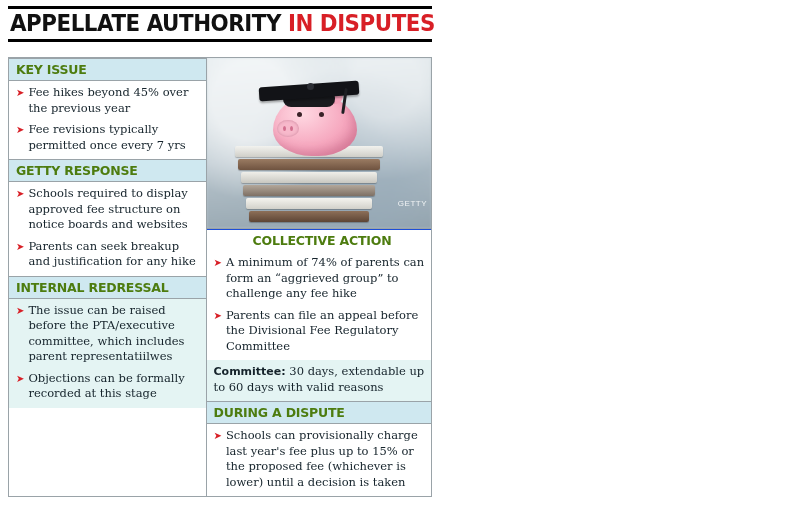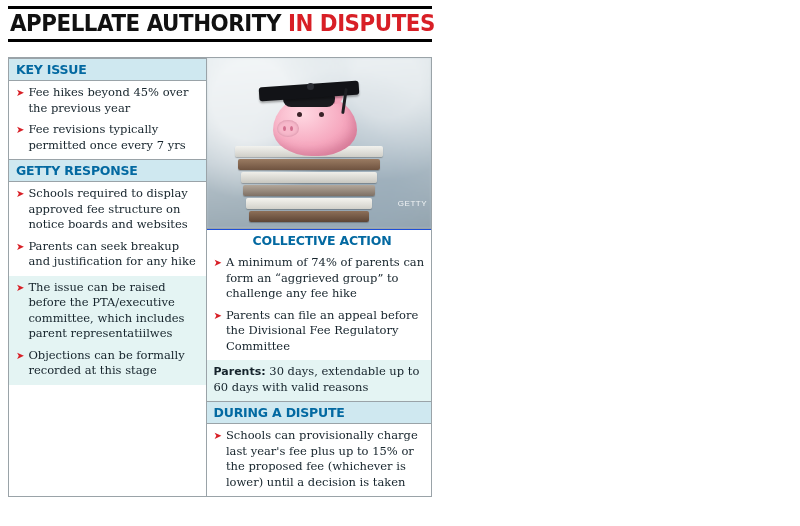--- a/index.html
+++ b/index.html
@@ -62,21 +62,21 @@
     font-size: 11.5px;
     line-height: 15.5px;
     color: #15232b;
     padding: 5px 6px 6px 7px;
   }
 
   .section-head {
     font-family: "DejaVu Sans", sans-serif;
     font-weight: bold;
     font-size: 12.5px;
-    color: #0369a1;
+    color: #4d7c0f;
     letter-spacing: -0.2px;
     padding: 3px 6px 3px 7px;
     border-top: 1px solid #9aa3a8;
     border-bottom: 1px solid #9aa3a8;
     background: #cfe8f0;
   }
   .section-head.plain {
     background: #ffffff;
     border-top: 1px solid #1d4ed8;
     border-bottom: none;
@@ -311,20 +311,21 @@
         <div class="bullet">
           <span class="marker">➤</span>
           <span class="btext">Schools required to display approved fee structure on notice boards and websites</span>
         </div>
         <div class="bullet">
           <span class="marker">➤</span>
           <span class="btext">Parents can seek breakup and justification for any hike</span>
         </div>
       </div>
 
+      <div class="section-head">INTERNAL REDRESSAL</div>
       <div class="bullets tint">
         <div class="bullet">
           <span class="marker">➤</span>
           <span class="btext">The issue can be raised before the PTA/executive committee, which includes parent representatiilwes</span>
         </div>
         <div class="bullet">
           <span class="marker">➤</span>
           <span class="btext">Objections can be formally recorded at this stage</span>
         </div>
       </div>
@@ -371,21 +372,21 @@
       <div class="bullets">
         <div class="bullet">
           <span class="marker">➤</span>
           <span class="btext">A minimum of 74% of parents can form an “aggrieved group” to challenge any fee hike</span>
         </div>
         <div class="bullet">
           <span class="marker">➤</span>
           <span class="btext">Parents can file an appeal before the Divisional Fee Regulatory Committee</span>
         </div>
       </div>
-      <div class="plainline"><b>Parents:</b><span> 30 days, extendable up to 60 days with valid reasons</span></div>
+      <div class="plainline"><b>Committee:</b><span> 30 days, extendable up to 60 days with valid reasons</span></div>
 
       <div class="section-head">DURING A DISPUTE</div>
       <div class="bullets">
         <div class="bullet">
           <span class="marker">➤</span>
           <span class="btext">Schools can provisionally charge last year's fee plus up to 15% or the proposed fee (whichever is lower) until a decision is taken</span>
         </div>
       </div>
 
     </div>

